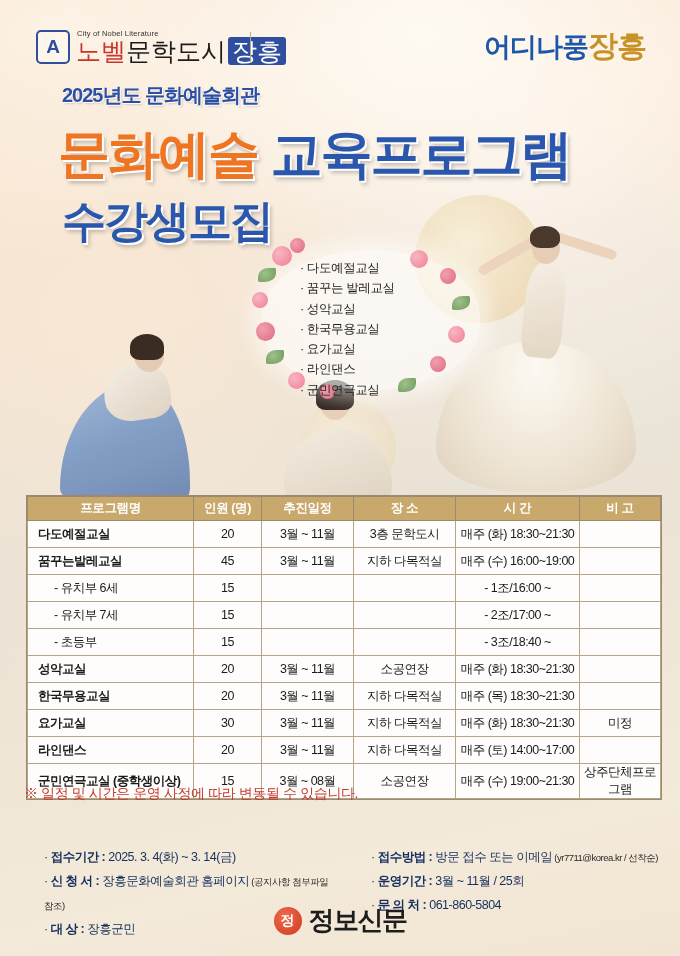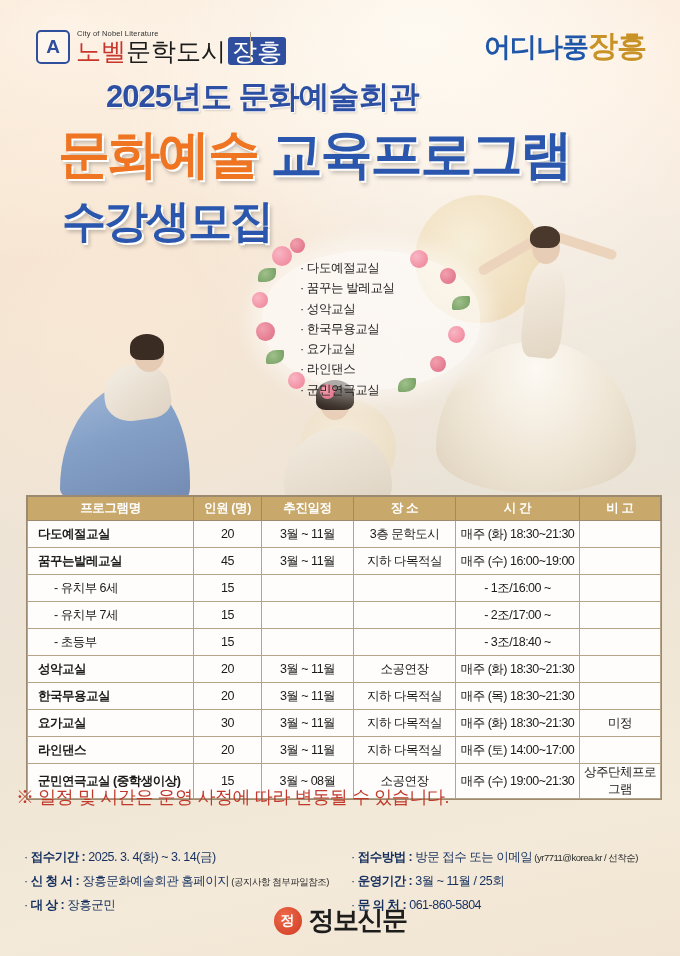--- a/index.html
+++ b/index.html
@@ -68,25 +68,24 @@
   }
   .logo-brand {
     position: absolute; right: 34px; top: 0px;
     font-size: 27px; color: #1f56a8; font-weight: bold; letter-spacing: -1px;
     text-shadow: 0 1px 0 rgba(255,255,255,.6);
   }
   .logo-brand .gold { color: #c99226; font-size: 30px; }
 
   
   .t-year {
-    position: absolute; top: 76px; left: 62px;
-    font-size: 31px; font-weight: bold; color: #2c4fa3;
+    position: absolute; top: 82px; left: 62px;
+    font-size: 20px; font-weight: bold; color: #2c4fa3;
     letter-spacing: -1px;
     text-shadow: 1px 1px 0 #fff, 2px 2px 2px rgba(0,0,0,.15);
-    margin-left: 44px;
   }
   .t-main {
     position: absolute; top: 120px; left: 58px;
     font-size: 52px; font-weight: bold; letter-spacing: -2px;
     text-shadow: 2px 2px 0 #fff, 3px 4px 4px rgba(0,0,0,.25);
     white-space: nowrap;
   }
   .t-main .orange { color: #ef7522; }
   .t-main .blue { color: #2a57ad; }
   .t-sub {
@@ -217,31 +216,31 @@
     text-align: left; padding-left: 26px; font-weight: normal;
   }
   .col-name { width: 166px; }
   .col-cnt { width: 68px; }
   .col-date { width: 92px; }
   .col-place { width: 102px; }
   .col-time { width: 124px; }
   .col-note { width: auto; }
 
   .note-star {
-    position: absolute; left: 16px; top: 785px;
-    font-size: 18px; color: #c0392b; letter-spacing: -0.4px;
+    position: absolute; left: 24px; top: 785px;
+    font-size: 14px; color: #c0392b; letter-spacing: -0.4px;
   }
 
   
   .info {
     position: absolute; left: 24px; top: 845px; width: 636px;
     font-size: 12.5px; color: #15305f; letter-spacing: -0.5px;
     display: flex; gap: 10px;
   }
-  .info .col { flex: 1; line-height: 1.92; }
+  .info .col { flex: 1; line-height: 1.92; margin-left: 20px; }
   .info .col.right { padding-left: 8px; }
   .info .label { font-weight: bold; }
   .info .small { font-size: 9.5px; color: #2a2a2a; }
   .dot::before { content: "· "; }
 
   
   .footer-logo {
     position: absolute; left: 0; right: 0; bottom: 18px;
     display: flex; align-items: center; justify-content: center; gap: 7px;
   }

